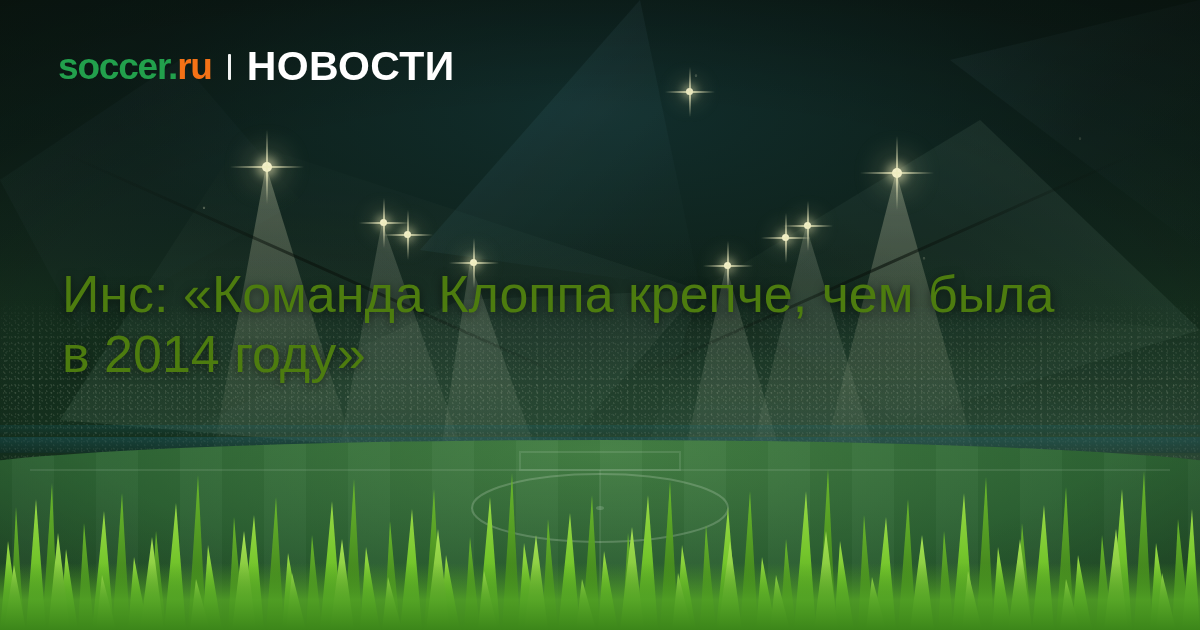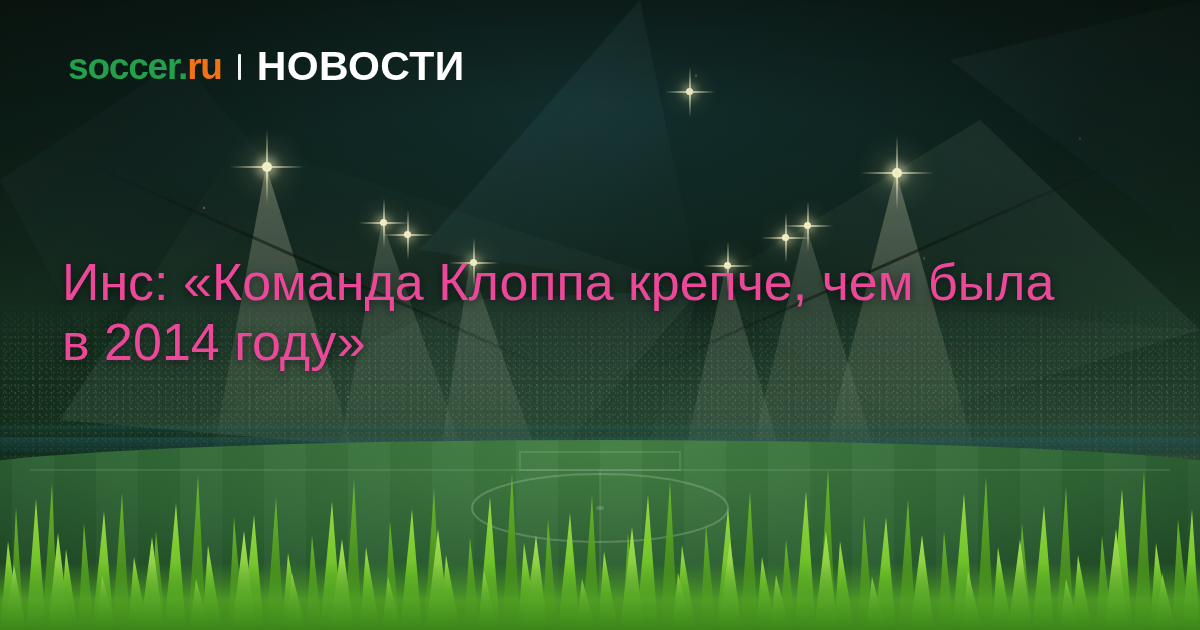--- a/index.html
+++ b/index.html
@@ -132,43 +132,43 @@
   }
 
   
   .grass {
     position:absolute; left:0; right:0; bottom:0; height:185px;
   }
   .grass svg { width:100%; height:100%; display:block; }
 
   
   .header {
-    position:absolute; left:68px; top:46px;
+    position:absolute; left:58px; top:46px;
     display:flex; align-items:center; gap:14px;
     z-index:20;
   }
   .logo {
     font-size:37px; font-weight:bold; letter-spacing:-1.2px;
     line-height:1;
   }
   .logo .g { color:#22a04c; }
   .logo .o { color:#f47216; }
   .sep {
     width:3px; height:26px; background:#ffffff; opacity:.95;
     border-radius:1px; margin:0 2px;
   }
   .section {
     color:#ffffff; font-size:41px; font-weight:bold;
     letter-spacing:.4px; line-height:1;
   }
 
   .headline {
-    position:absolute; left:62px; top:252px; width:1030px;
+    position:absolute; left:62px; top:264px; width:1030px;
     z-index:20;
-    color:#ec4899;
+    color:#4d7c0f;
     font-size:52px; font-weight:normal; line-height:1.16;
     text-shadow:0 2px 10px rgba(0,0,0,.55);
   }
 </style>
 </head>
 <body>
 
 <div id="stage">
 
   <div class="bg-layer bg-base"></div>

